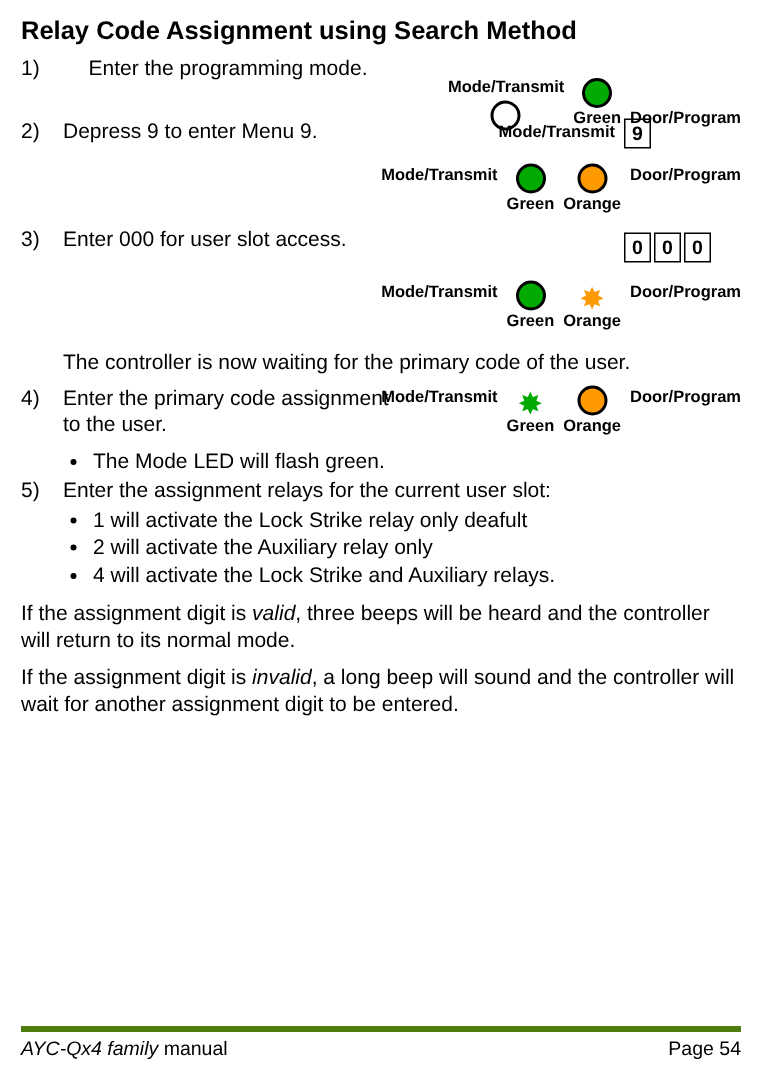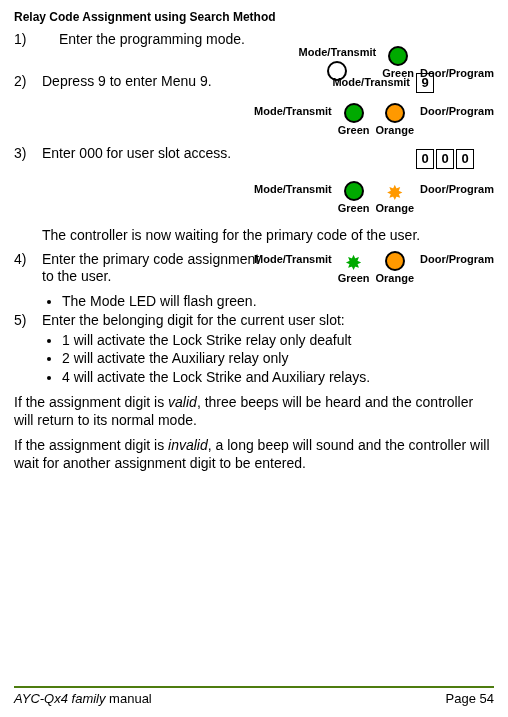--- a/index.html
+++ b/index.html
@@ -6,21 +6,21 @@
     font-family: Arial, Helvetica, sans-serif;
     font-size: 14px;
     margin: 0;
     padding: 8px 14px;
     width: 508px;
     box-sizing: border-box;
     color: #000;
     line-height: 1.25;
   }
   h2 {
-    font-size: 12px;
+    font-size: 17px;
     font-weight: bold;
     margin: 2px 0 6px 0;
   }
   .step {
     display: flex;
     align-items: flex-start;
     margin: 2px 0;
     position: relative;
   }
   .step-num {
@@ -84,21 +84,21 @@
   }
   .para {
     margin: 8px 0;
   }
   .italic { font-style: italic; }
   .footer {
     position: absolute;
     bottom: 10px;
     left: 14px;
     right: 14px;
-    border-top: 2px solid #4d7c0f;
+    border-top: 4px solid #4d7c0f;
     display: flex;
     justify-content: space-between;
     font-size: 13px;
     padding-top: 3px;
   }
   .row-wrap { position: relative; min-height: 40px; }
   .row-wrap.small { min-height: 30px; }
 </style>
 </head>
 <body>
@@ -202,21 +202,21 @@
     </div>
     <span class="label-above" style="align-self:flex-start; margin-top:2px;">Door/Program</span>
   </div>
 </div>
 <ul class="bullet-list">
   <li style="max-width:230px;">The Mode LED will flash green.</li>
 </ul>
 
 <div class="step">
   <div class="step-num">5)</div>
-  <div class="step-body">Enter the belonging digit for the current user slot:</div>
+  <div class="step-body">Enter the assignment relays for the current user slot:</div>
 </div>
 <ul class="bullet-list">
   <li>1 will activate the Lock Strike relay only deafult</li>
   <li>2 will activate the Auxiliary relay only</li>
   <li>4 will activate the Lock Strike and Auxiliary relays.</li>
 </ul>
 
 <div class="para">
   <span>If the assignment digit is </span><span class="italic">valid</span><span>, three beeps will be heard and the controller will return to its normal mode.</span>
 </div>

